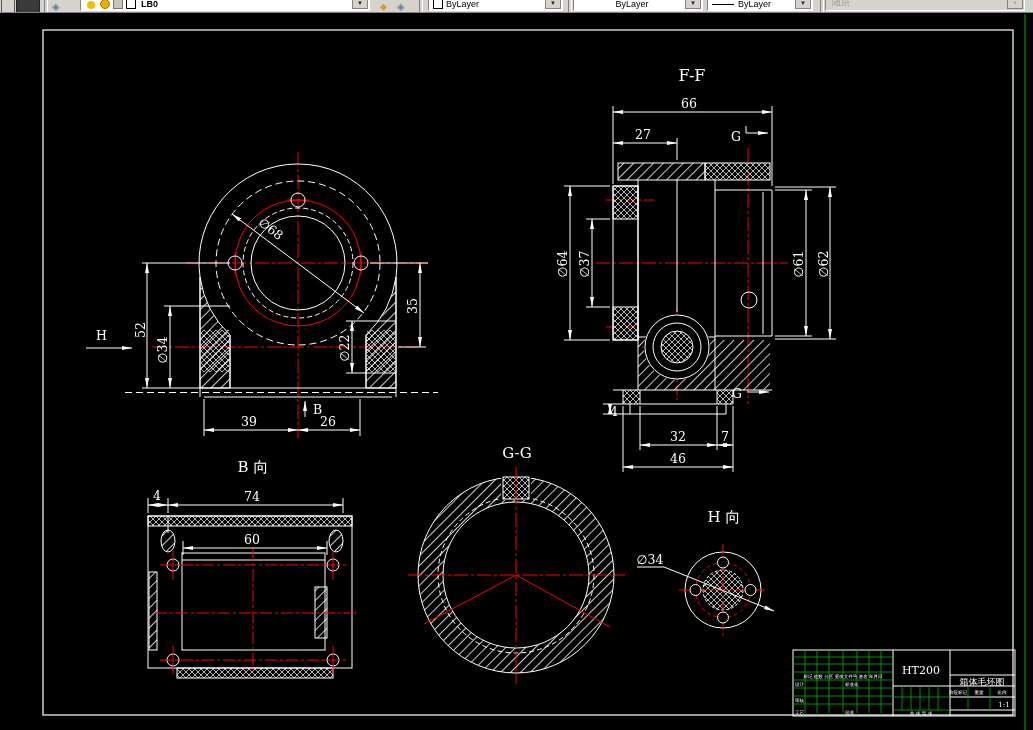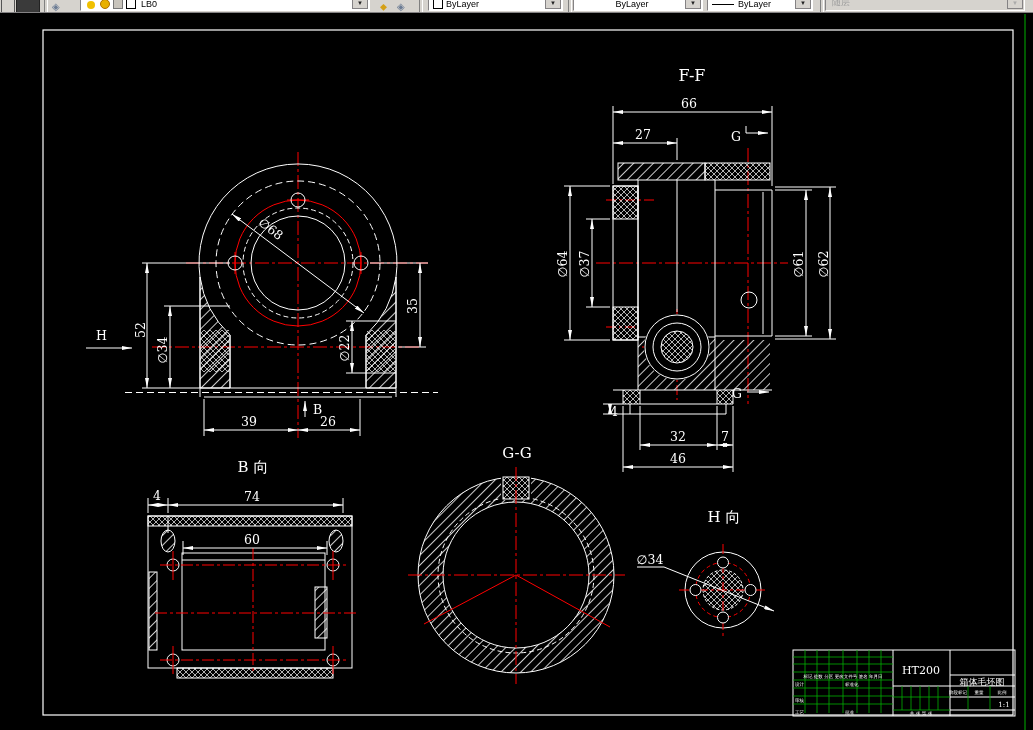--- a/index.html
+++ b/index.html
@@ -33,21 +33,21 @@
 <div id="toolbar">
   <div class="tb-btn" style="left:1px;width:12px;border:1px solid #555;"></div>
   <div class="tb-btn" style="left:16px;width:22px;background:#3a3a3a;border:1px solid #222;"></div>
   <div class="sep" style="left:44px;"></div>
   <span class="glyph" style="left:52px;color:#6b7b94;">◈</span>
   <div class="combo" style="left:80px;width:290px;">
      <span class="mini" style="left:6px;background:#f0c000;border-radius:50%;"></span>
      <span class="mini" style="left:19px;background:#e8b000;border-radius:50%;border:1px solid #b07000;"></span>
      <span class="mini" style="left:32px;background:#c8c4bc;border:1px solid #777;"></span>
      <span class="mini chip" style="left:45px;"></span>
-     <span style="position:absolute;left:60px;bottom:1px;">LB0</span>
+     <span style="position:absolute;left:60px;bottom:1px;font-weight:bold;">LB0</span>
      <span class="arw">▼</span>
   </div>
   <span class="glyph" style="left:380px;color:#d4a017;">⬥</span>
   <span class="glyph" style="left:397px;color:#6b7b94;">◈</span>
   <div class="sep" style="left:419px;"></div>
   <div class="combo" style="left:428px;width:135px;">
      <span class="mini chip" style="left:4px;"></span>
      <span style="position:absolute;left:17px;bottom:1px;">ByLayer</span>
      <span class="arw">▼</span>
   </div>

